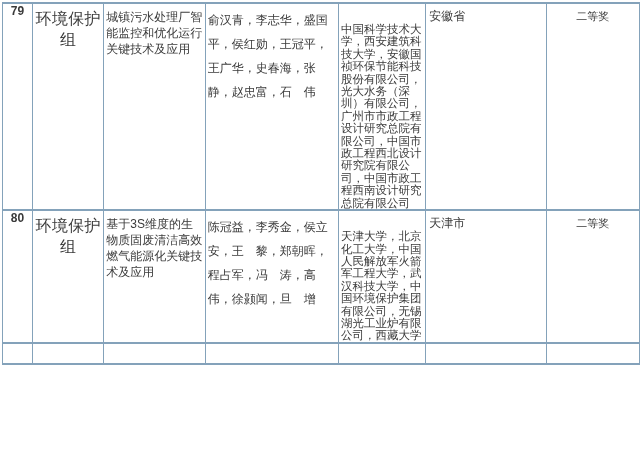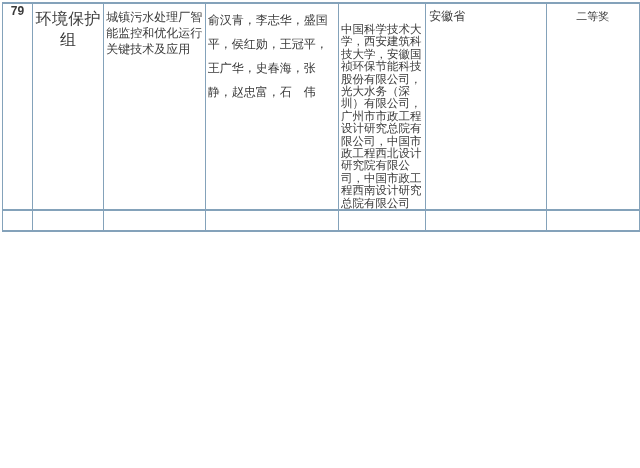--- a/index.html
+++ b/index.html
@@ -46,20 +46,29 @@
     <tbody>
       <tr class="r-79">
         <td class="c-no">79</td>
         <td class="c-group">环境保护组</td>
         <td class="c-project">城镇污水处理厂智能监控和优化运行关键技术及应用</td>
         <td class="c-people">俞汉青，李志华，盛国平，侯红勋，王冠平，王广华，史春海，张　静，赵忠富，石　伟</td>
         <td class="c-orgs">中国科学技术大学，西安建筑科技大学，安徽国祯环保节能科技股份有限公司，光大水务（深圳）有限公司，广州市市政工程设计研究总院有限公司，中国市政工程西北设计研究院有限公司，中国市政工程西南设计研究总院有限公司</td>
         <td class="c-province">安徽省</td>
         <td class="c-award">二等奖</td>
       </tr>
+      <tr class="r-80">
+        <td class="c-no">80</td>
+        <td class="c-group">环境保护组</td>
+        <td class="c-project">基于3S维度的生物质固废清洁高效燃气能源化关键技术及应用</td>
+        <td class="c-people">陈冠益，李秀金，侯立安，王　黎，郑朝晖，程占军，冯　涛，高　伟，徐颢闻，旦　增</td>
+        <td class="c-orgs">天津大学，北京化工大学，中国人民解放军火箭军工程大学，武汉科技大学，中国环境保护集团有限公司，无锡湖光工业炉有限公司，西藏大学</td>
+        <td class="c-province">天津市</td>
+        <td class="c-award">二等奖</td>
+      </tr>
       <tr class="r-stub">
         <td class="c-no"></td>
         <td class="c-group"></td>
         <td class="c-project"></td>
         <td class="c-people"></td>
         <td class="c-orgs"></td>
         <td class="c-province"></td>
         <td class="c-award"></td>
       </tr>
     </tbody>

